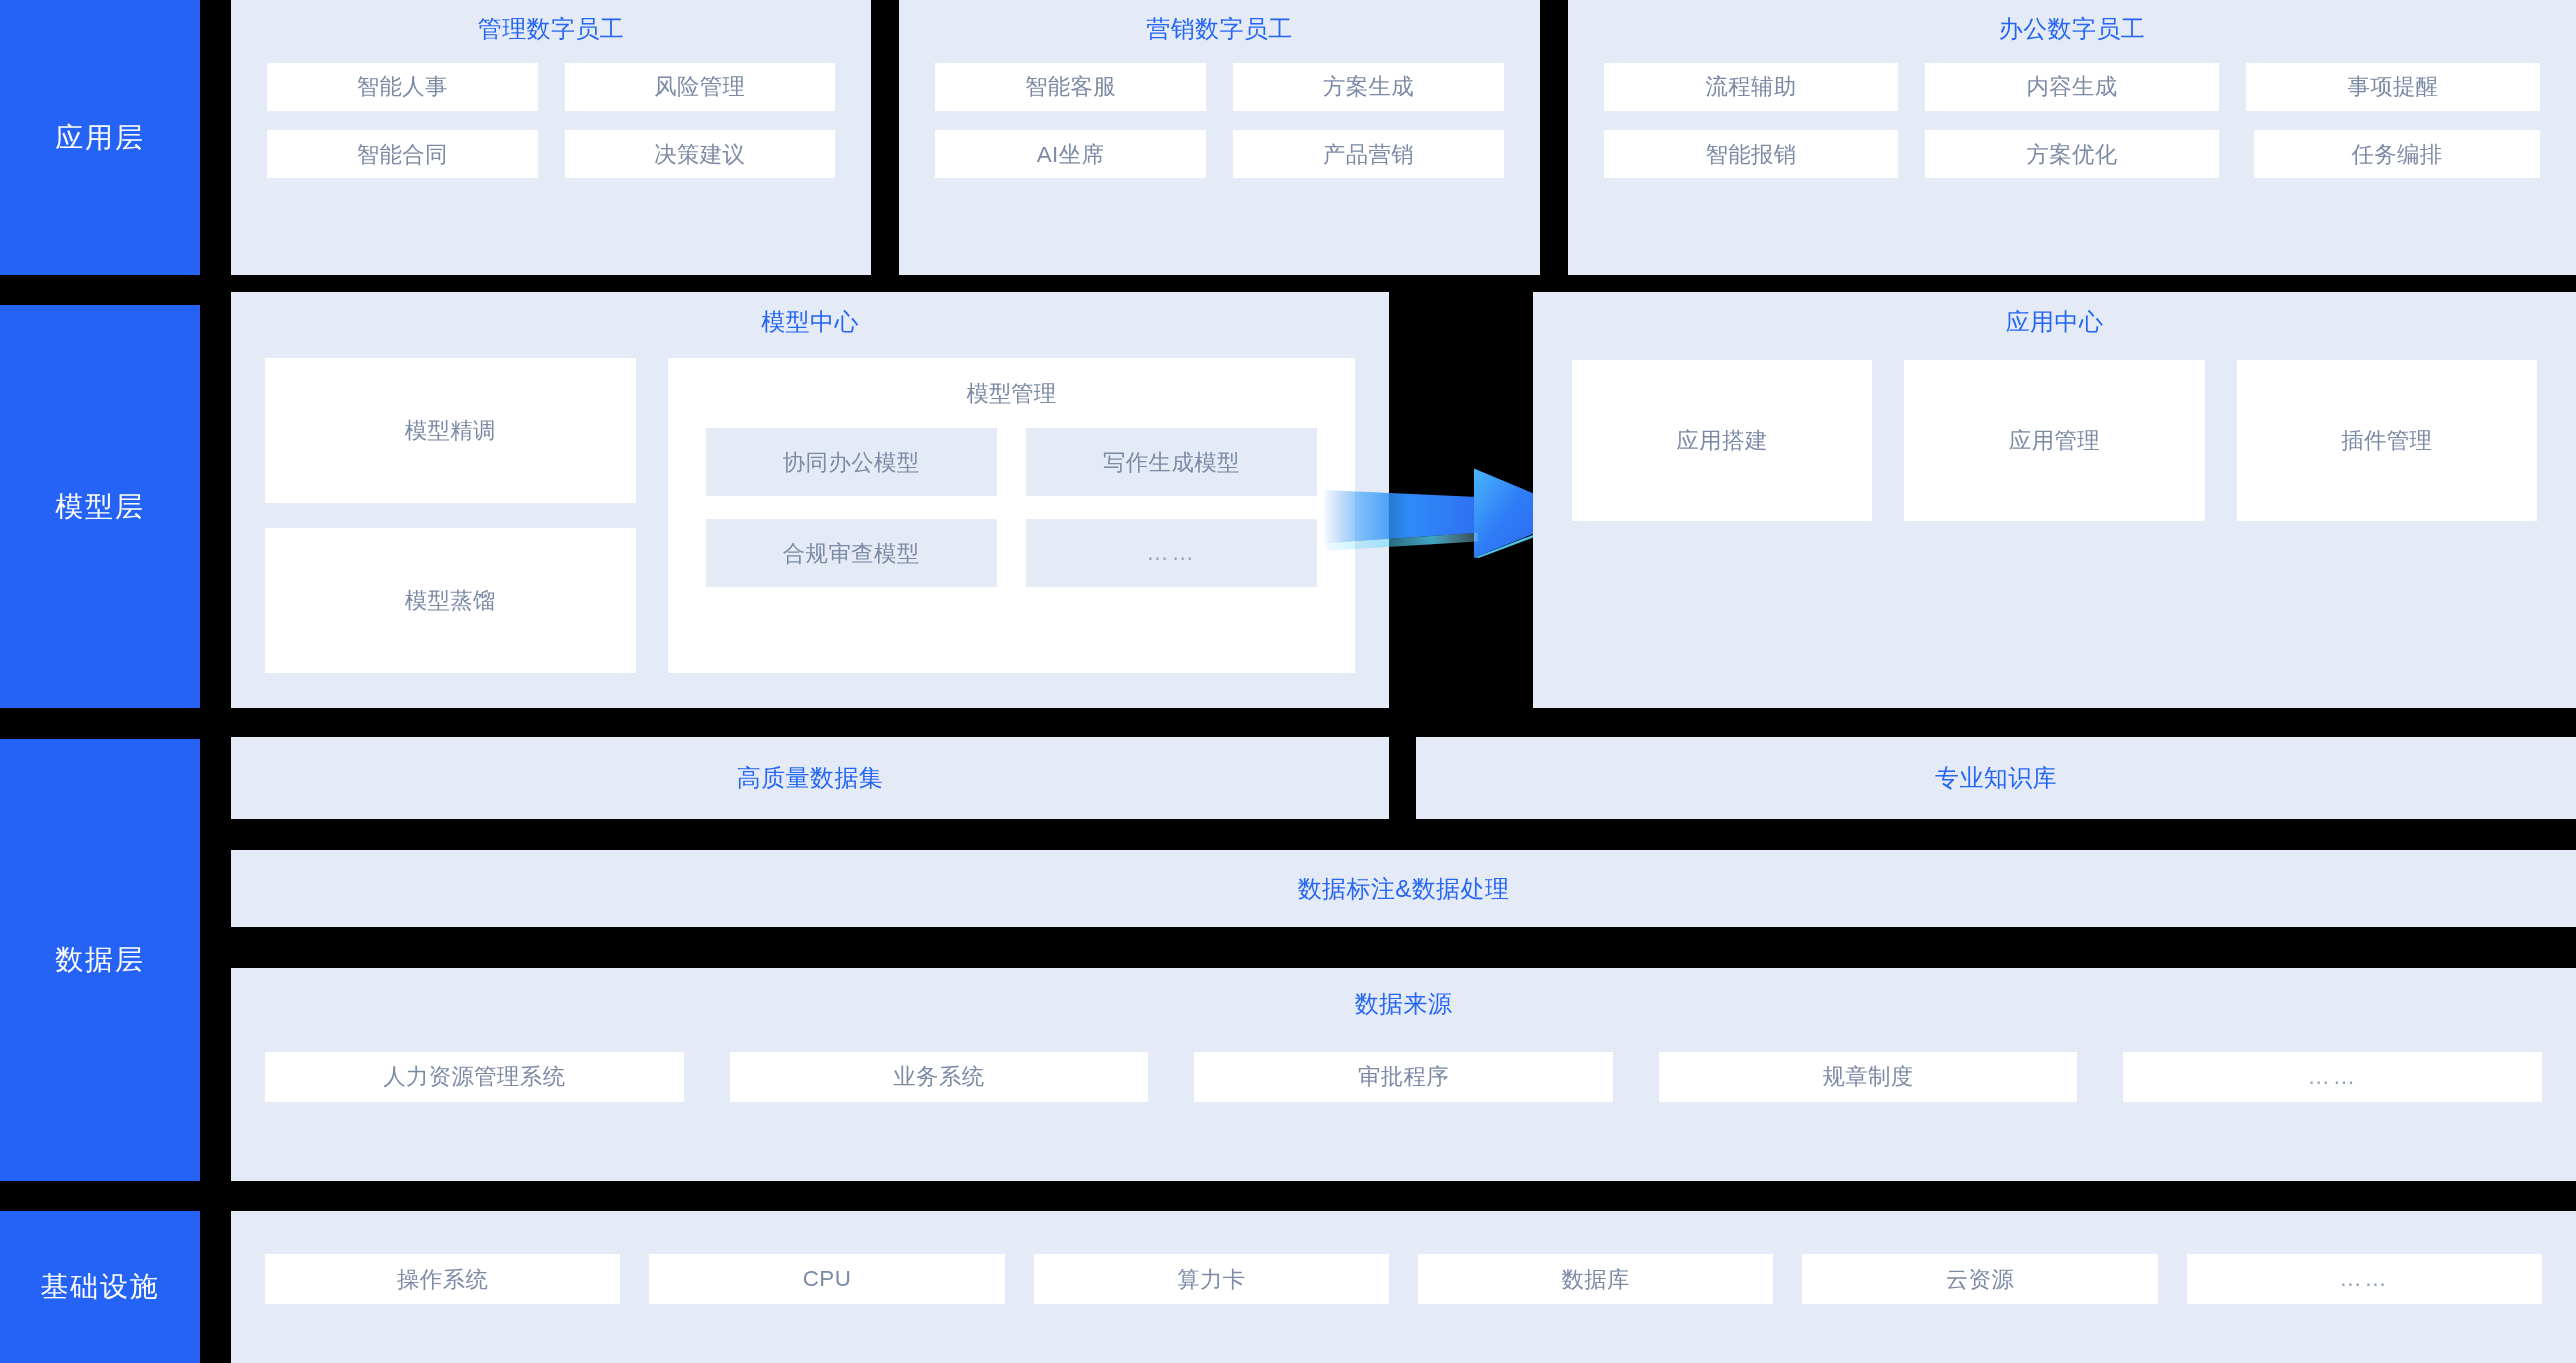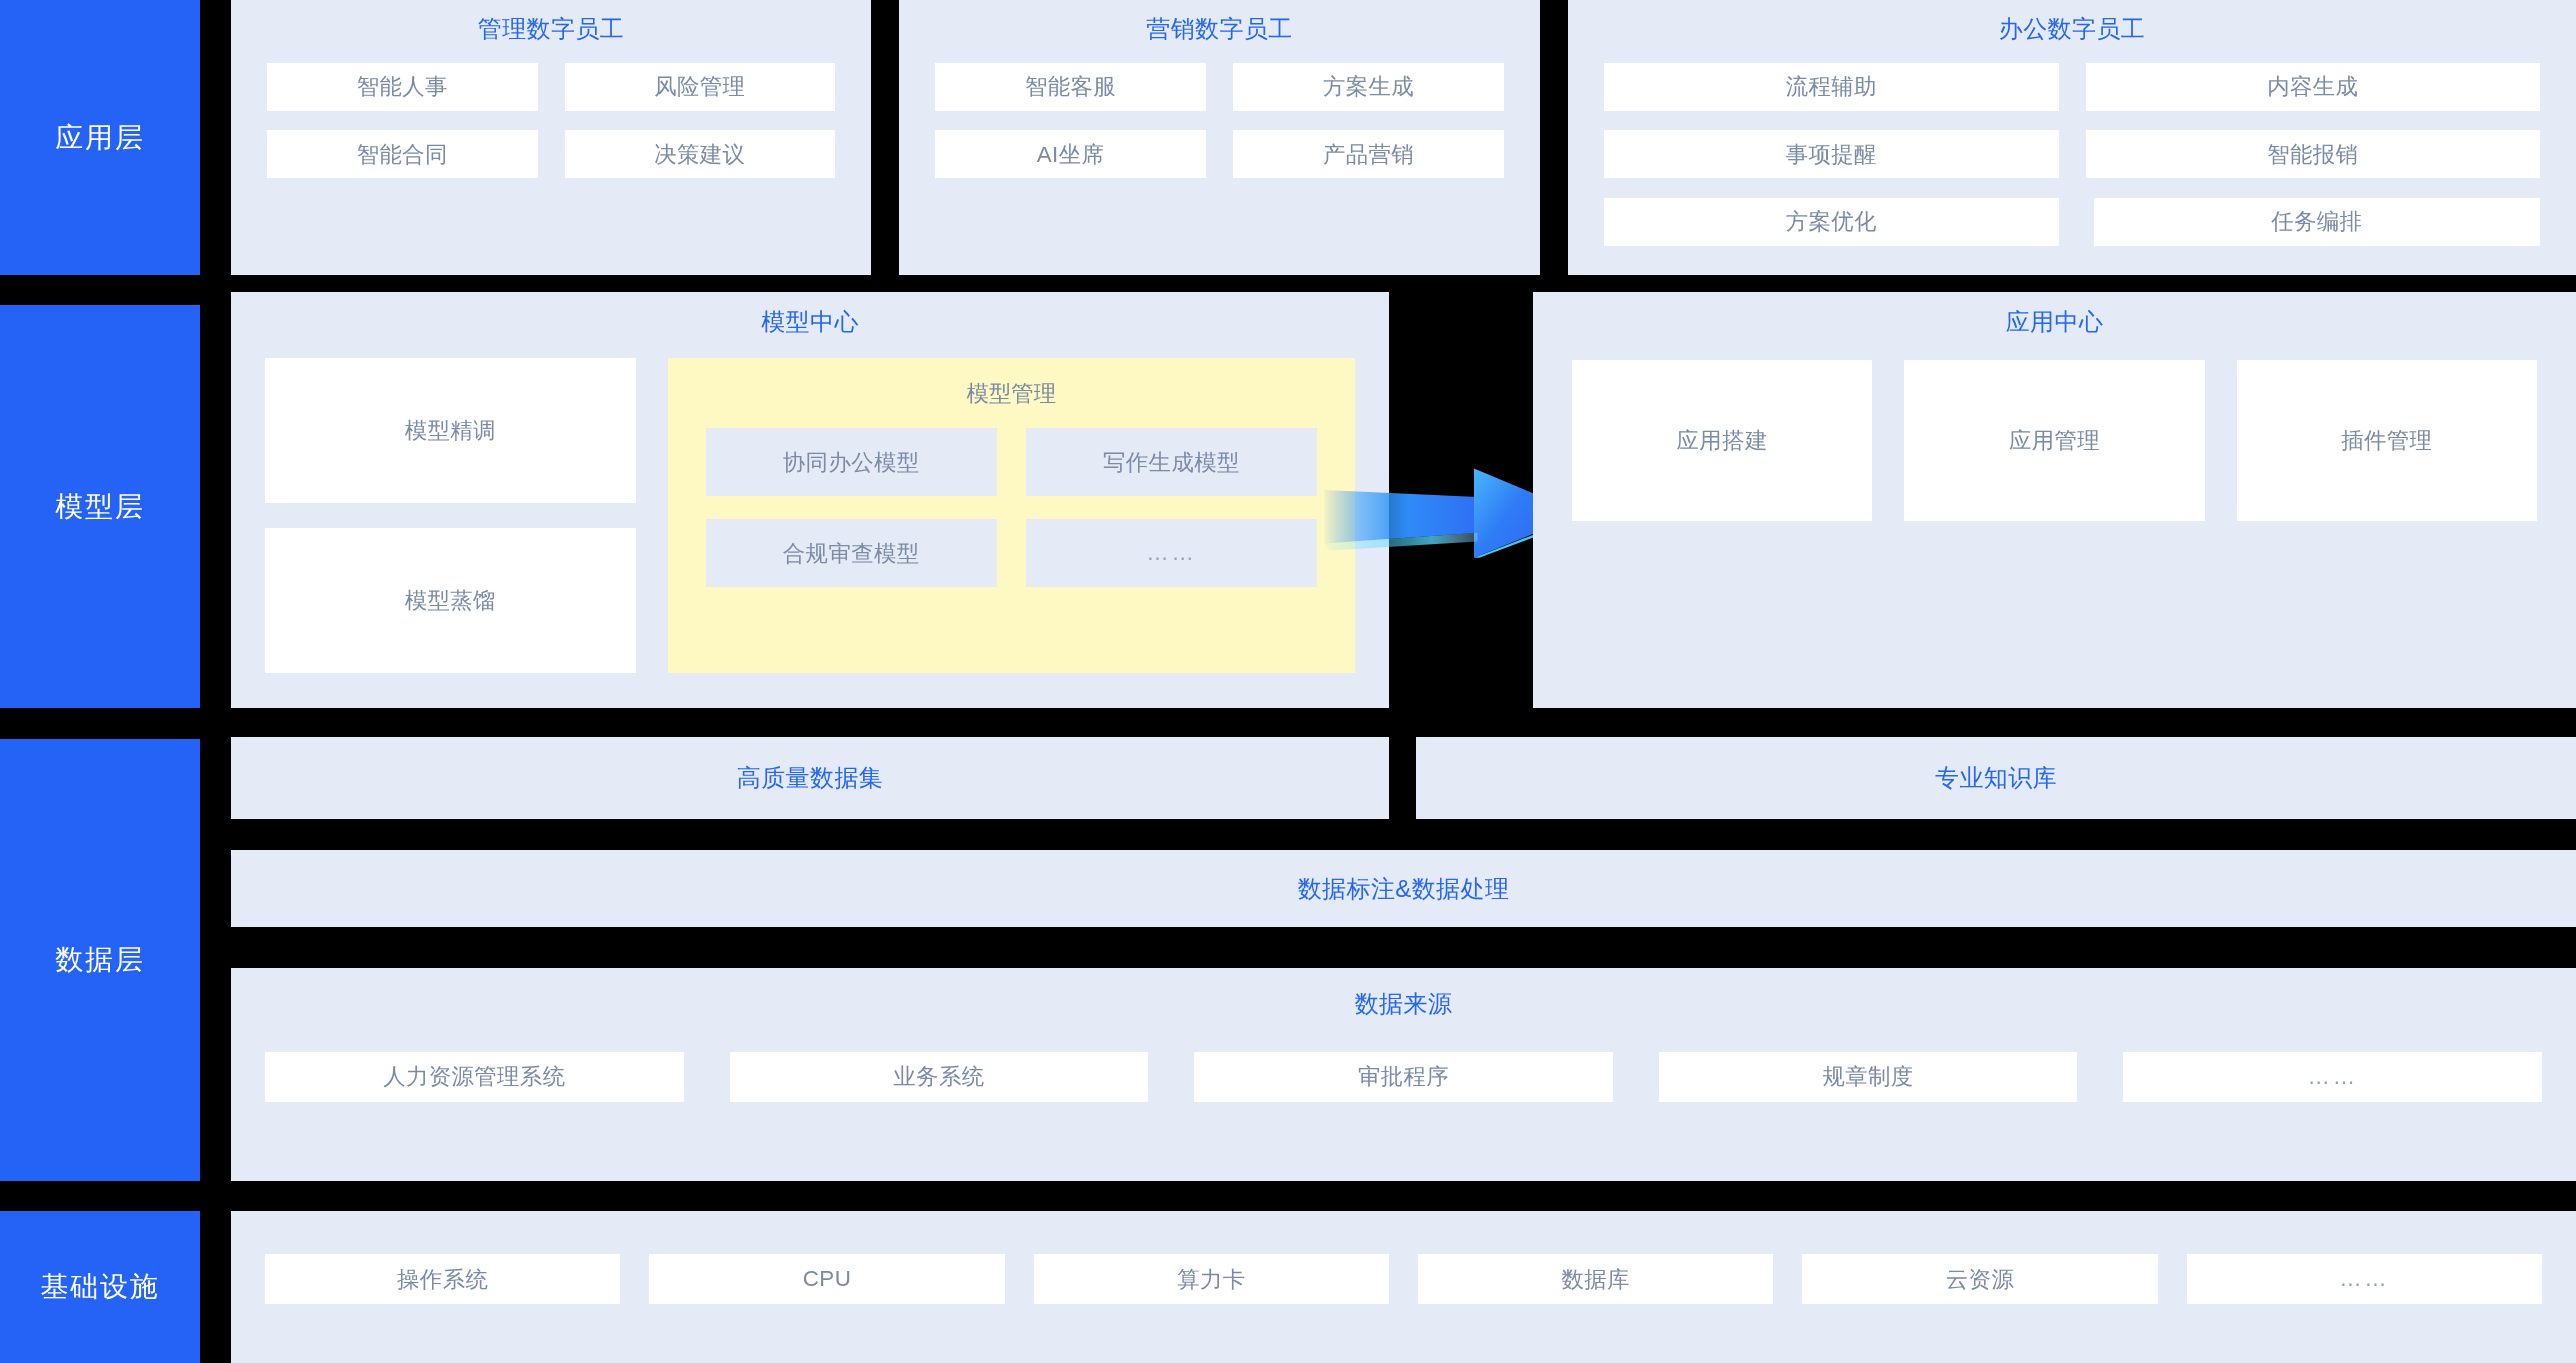--- a/index.html
+++ b/index.html
@@ -42,27 +42,27 @@
     color: #7b8aa5; font-size: 22.4px; letter-spacing: 0.4px;
     text-align: center;
   }
   .tile.soft { background: #e5ebf6; }
   .tile.dots { letter-spacing: 2.7px; color:#93a1b8; }
 
   .grid { display: grid; width: 100%; }
 
   
   .app-grid2 { grid-template-columns: repeat(2, 1fr); gap: 19.7px 27px; }
-  .app-grid3 { grid-template-columns: repeat(2, 1fr); gap: 19.7px 27px; }
+  .app-grid3 { grid-template-columns: repeat(3, 1fr); gap: 19.7px 27px; }
 
   
   .mc-body { display: flex; width: 100%; gap: 32px; }
   .mc-left { display:flex; flex-direction: column; gap: 25px; width: 34%; }
   .mc-left .tile { height: 145px; }
-  .mc-right { flex: 1; background:#fef9c3; display:flex; flex-direction:column; align-items:center; padding: 19.7px 38px 30px; }
+  .mc-right { flex: 1; background:#ffffff; display:flex; flex-direction:column; align-items:center; padding: 19.7px 38px 30px; }
   .mc-sub-title { color:#7b8aa5; font-size: 22.4px; margin-bottom: 19.7px; }
   .mc-grid { display:grid; grid-template-columns: repeat(2, 1fr); gap: 23px 29px; width: 100%; }
   .mc-grid .tile { height: 68px; }
 
   
   .ac-grid { display:grid; grid-template-columns: repeat(3, 1fr); gap: 0 32px; width: 100%; }
   .ac-grid .tile { height: 161px; }
 
   
   .strip-grid5 { display:grid; grid-template-columns: repeat(5, 1fr); gap: 0 46px; width:100%; }

